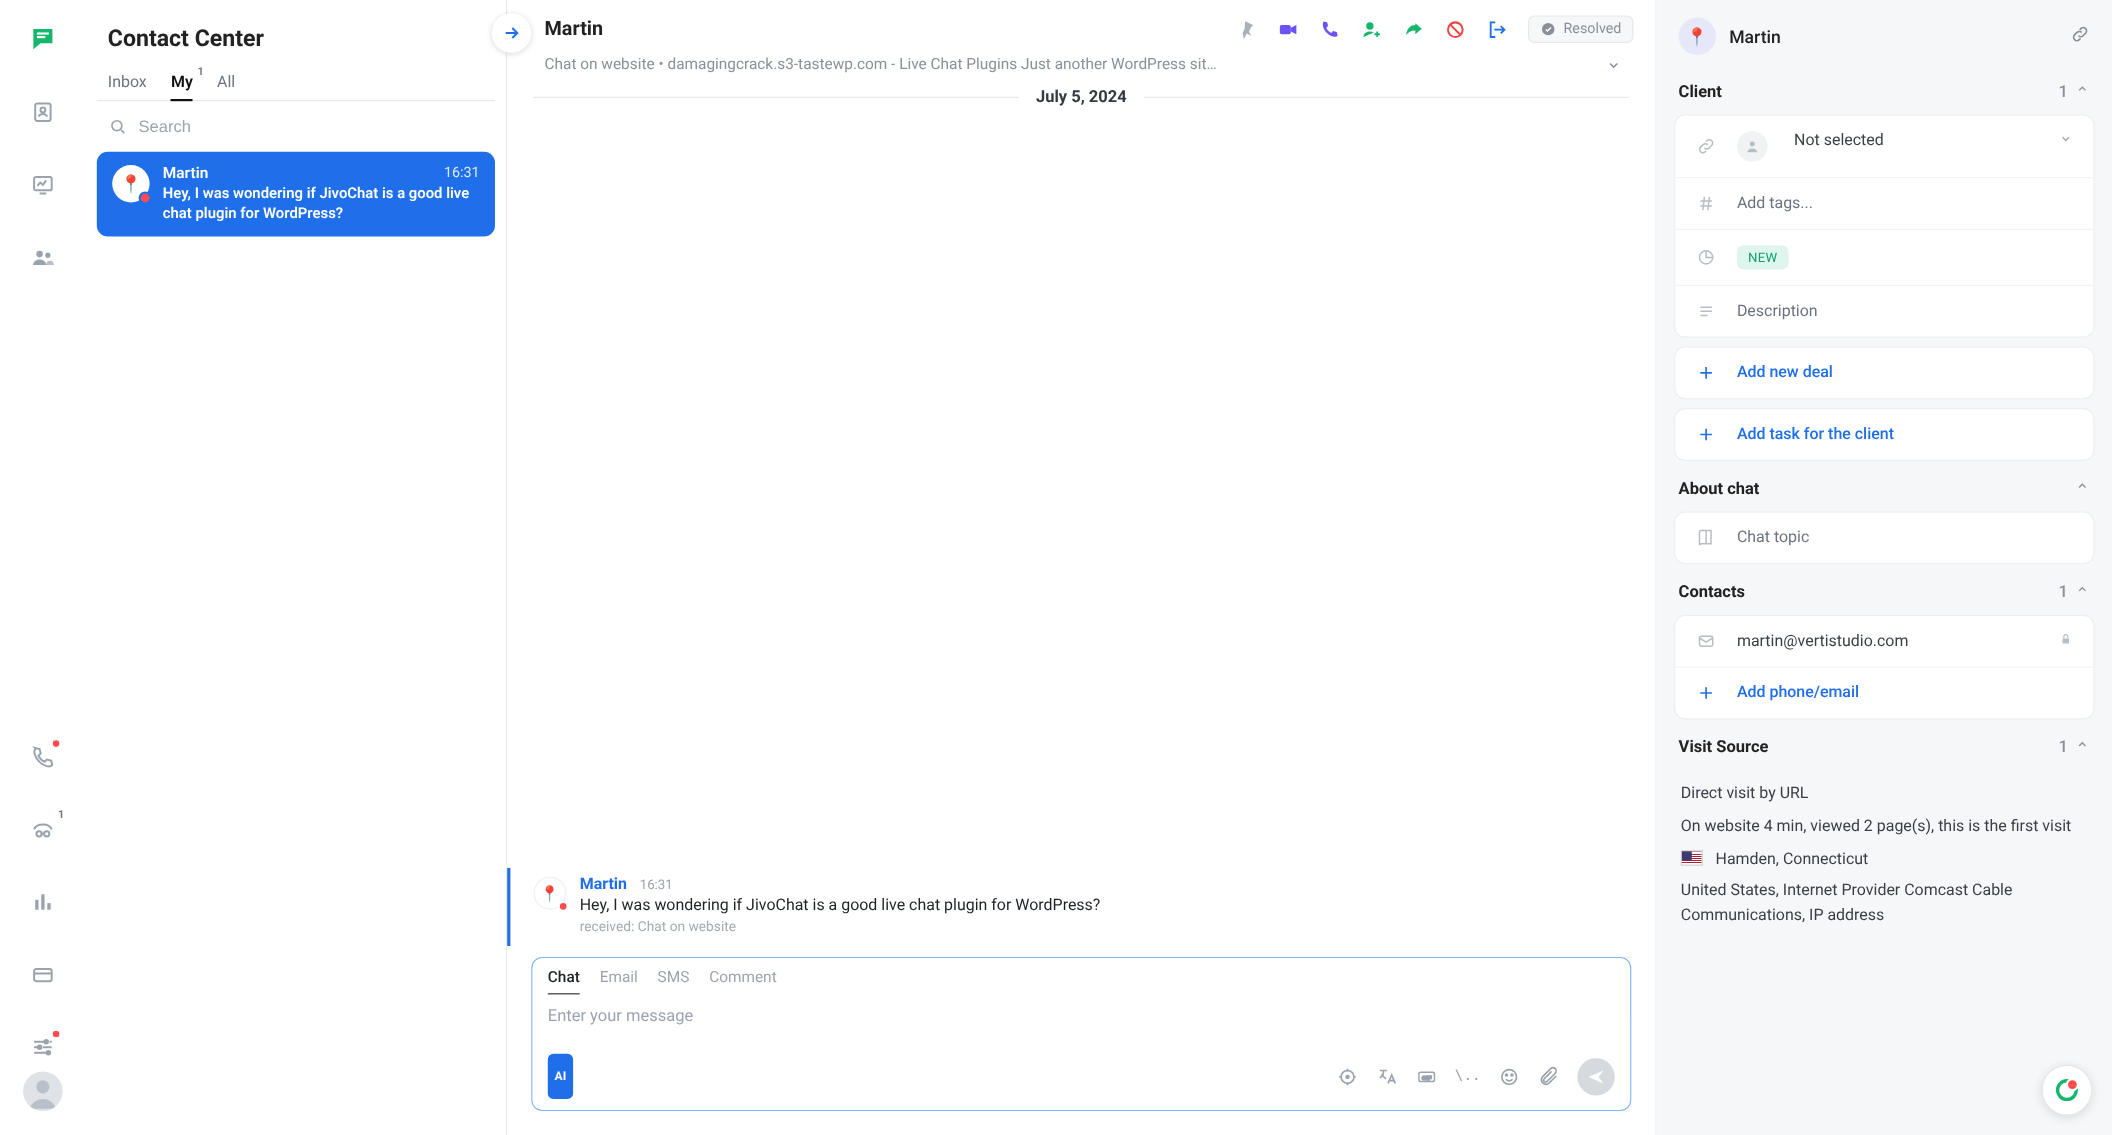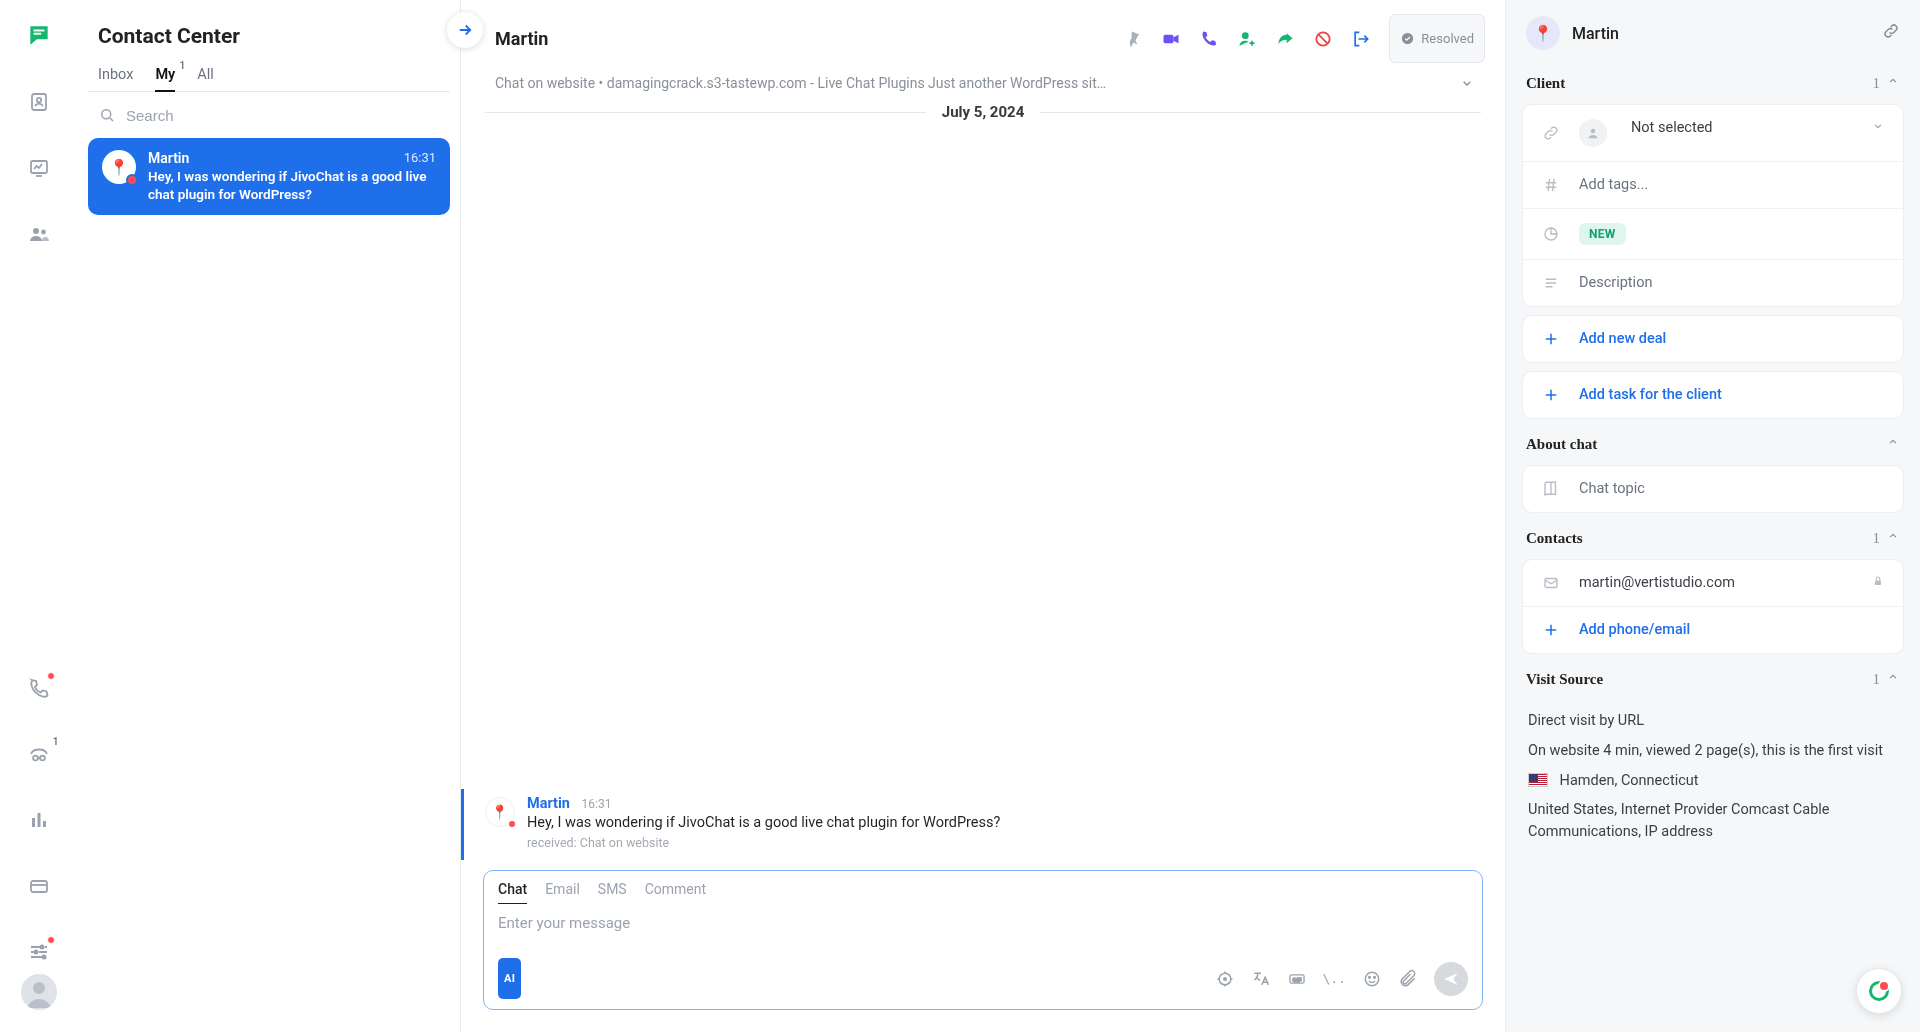--- a/index.html
+++ b/index.html
@@ -44,21 +44,21 @@
 
   
   .chat-panel { flex:1; min-width:0; display:flex; flex-direction:column; border-left:1px solid #e9ecef; border-right:1px solid #e9ecef; position:relative; background:#fff; }
   .chat-head-wrap { position:relative; }
   .float-arrow { position:absolute; left:-14px; top:12px; width:36px; height:36px; border-radius:50%; background:#fff; box-shadow: 0 1px 6px rgba(0,0,0,.15); display:flex; align-items:center; justify-content:center; color:#1f6feb; cursor:pointer; z-index:3; }
   .float-arrow svg { width:18px; height:18px; }
   .chat-head { display:flex; align-items:center; padding: 14px 20px 8px 34px; gap:14px; }
   .chat-head .title { font-size:18px; font-weight:700; flex:1; }
   .chat-head .actions { display:flex; align-items:center; gap:18px; }
   .chat-head .actions .ico { width:20px; height:20px; display:flex; align-items:center; justify-content:center; cursor:pointer; }
-  .chat-head .resolved { display:flex; align-items:center; gap:6px; border:1px solid #e5e7eb; background:#f6f7f8; color:#8a9099; font-size:13px; padding:16px 10px; border-radius:6px; cursor:pointer; }
+  .chat-head .resolved { display:flex; align-items:center; gap:6px; border:1px solid #e5e7eb; background:#f6f7f8; color:#8a9099; font-size:13px; padding:4px 10px; border-radius:6px; cursor:pointer; }
   .chat-head .resolved svg { width:15px; height:15px; }
 
   .chat-sub { display:flex; align-items:center; padding: 4px 30px 12px 34px; color:#8a9099; font-size:14px; gap:6px; }
   .chat-sub .txt { flex:1; white-space:nowrap; overflow:hidden; text-overflow:ellipsis; }
   .chat-sub svg { width:16px; height:16px; flex-shrink:0; cursor:pointer; }
 
   .chat-body { flex:1; overflow:auto; position:relative; display:flex; flex-direction:column; justify-content:space-between; padding: 0 24px; gap: 28px; }
   .date-sep { display:flex; align-items:center; gap:16px; color:#353a40; font-weight:700; font-size:15px; margin: 0 0 20px 0; }
   .date-sep .line { flex:1; height:1px; background:#e5e7eb; }
 
@@ -87,40 +87,40 @@
   .composer .slash { font-family: ui-monospace, monospace; font-size:13px; }
 
   
   .client-panel { width: 414px; background:#f6f7f9; display:flex; flex-direction:column; overflow:auto; padding-bottom:20px; position:relative; }
   .client-head { display:flex; align-items:center; gap:12px; padding: 16px 20px 12px 20px; }
   .client-head .c-avatar { width:34px; height:34px; border-radius:50%; background:#e6e7f9; display:flex; align-items:center; justify-content:center; }
   .client-head .name { font-size:16px; font-weight:500; flex:1; }
   .client-head .link-ico { color:#8a9099; cursor:pointer; }
   .client-head .link-ico svg { width:18px; height:18px; }
 
-  .sec-title { display:flex; align-items:flex-end; padding: 12px 20px 8px 20px; font-weight:700; color:#222; font-size:15px;font-family:Liberation Serif, serif; }
+  .sec-title { display:flex; align-items:flex-end; padding: 12px 20px 8px 20px; font-weight:700; color:#222; font-size:15px; }
   .sec-title .grow { flex:1; }
   .sec-title .count { color:#8a9099; font-weight:500; margin-right:6px; }
   .sec-title .chev { color:#8a9099; cursor:pointer; }
   .sec-title .chev svg { width:14px; height:14px; }
 
   .card { background:#fff; border:1px solid #eceef1; border-radius:10px; margin: 4px 16px; }
   .row { display:flex; gap:18px; padding: 14px 18px; border-top:1px solid #f1f2f4; color:#3a3f47; font-size:14.5px; }
   .card .row:first-child { border-top:none; }
   .row .lead-ico { width:20px; color:#b7bdc6; display:flex; align-items:center; justify-content:center; flex-shrink:0; }
   .row .lead-ico svg { width:18px; height:18px; }
   .row .txt { flex:1; }
   .row.link-row { color:#1f6feb; font-weight:500; cursor:pointer; }
   .row.link-row .lead-ico { color:#1f6feb; }
   .row .chev-sm svg { width:14px; height:14px; color:#9ca3af; }
 
   .mini-avatar { width:28px; height:28px; border-radius:50%; background:#f1f2f4; display:flex; align-items:center; justify-content:center; margin-right:6px; }
   .mini-avatar svg { width:16px; height:16px; color:#b7bdc6; }
 
-  .chip { background:#dff6ef; color:#0fa36b; font-size:12px; font-weight:700; border-radius:6px; padding:4px 10px; letter-spacing:.3px; }
+  .chip { background:#dff6ef; color:#0fa36b; font-size:12px; font-weight:400; border-radius:6px; padding:4px 10px; letter-spacing:.3px; }
 
   .lock { color:#b7bdc6; }
   .lock svg { width:14px; height:14px; }
 
   .visit { padding: 6px 22px; font-size:14.5px; color:#3a3f47; line-height:1.5; }
   .visit .flag { width:20px; height:14px; display:inline-block; vertical-align:-2px; margin-right:8px; background: linear-gradient(to bottom, #b22234 0%, #b22234 8%, #fff 8%, #fff 16%, #b22234 16%, #b22234 24%, #fff 24%, #fff 32%, #b22234 32%, #b22234 40%, #fff 40%, #fff 48%, #b22234 48%, #b22234 56%, #fff 56%, #fff 64%, #b22234 64%, #b22234 72%, #fff 72%, #fff 80%, #b22234 80%, #b22234 88%, #fff 88%, #fff 100%); position:relative; border:0.5px solid #ccc; }
   .visit .flag::before { content:""; position:absolute; left:0; top:0; width:9px; height:8px; background:#3c3b6e; }
   .visit p { margin: 8px 0; }
 
   

